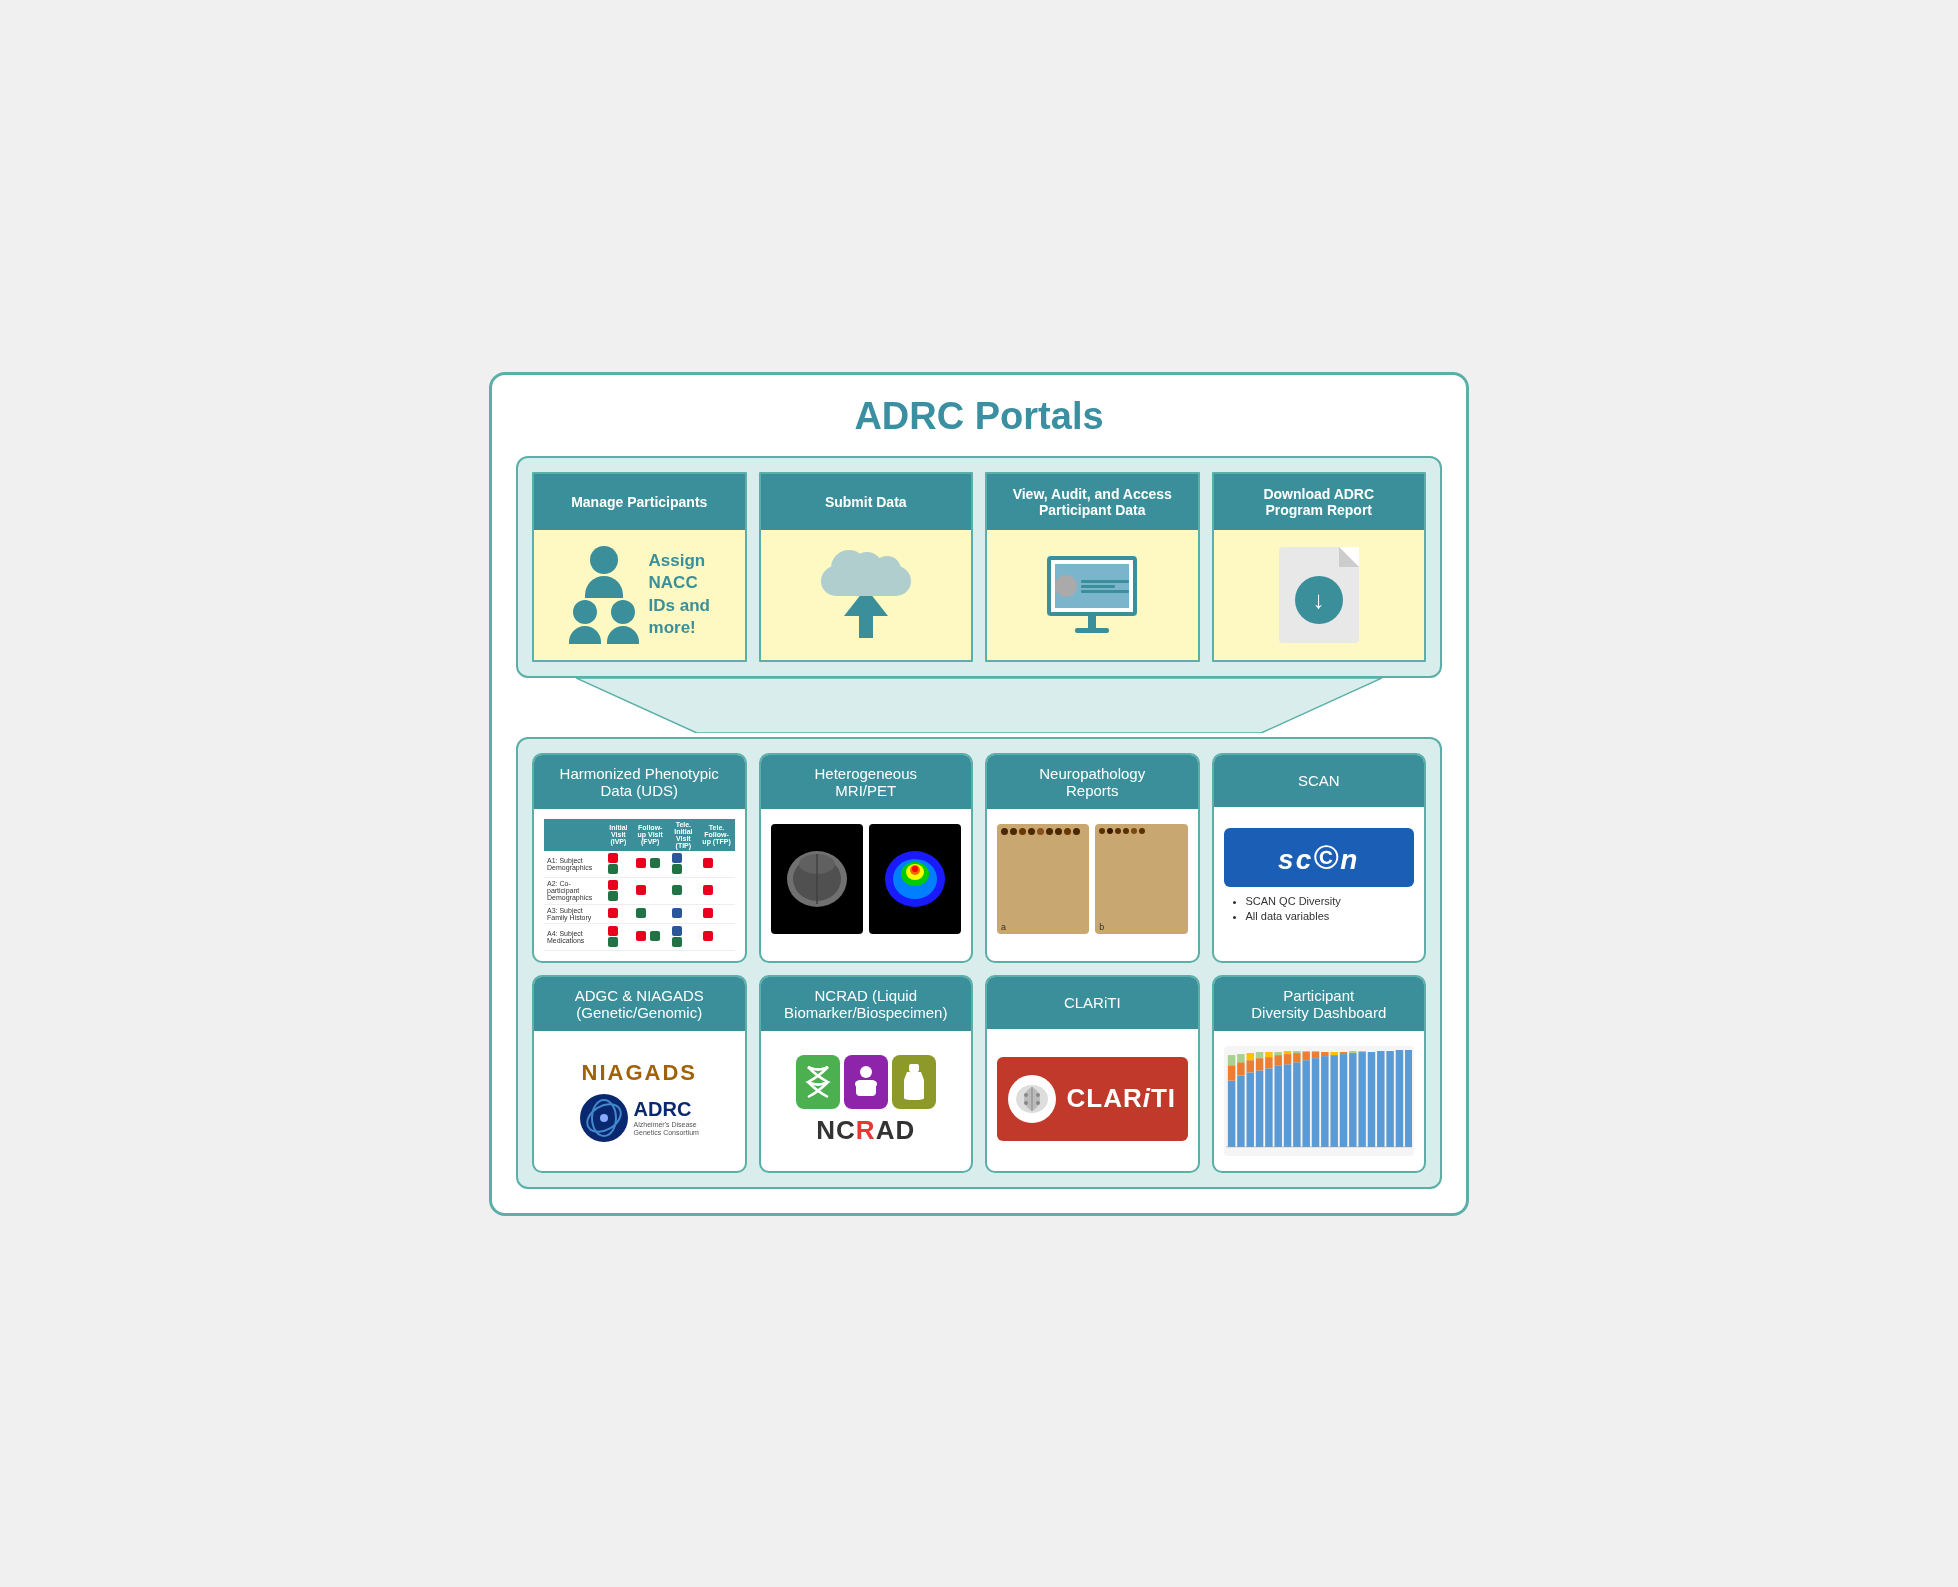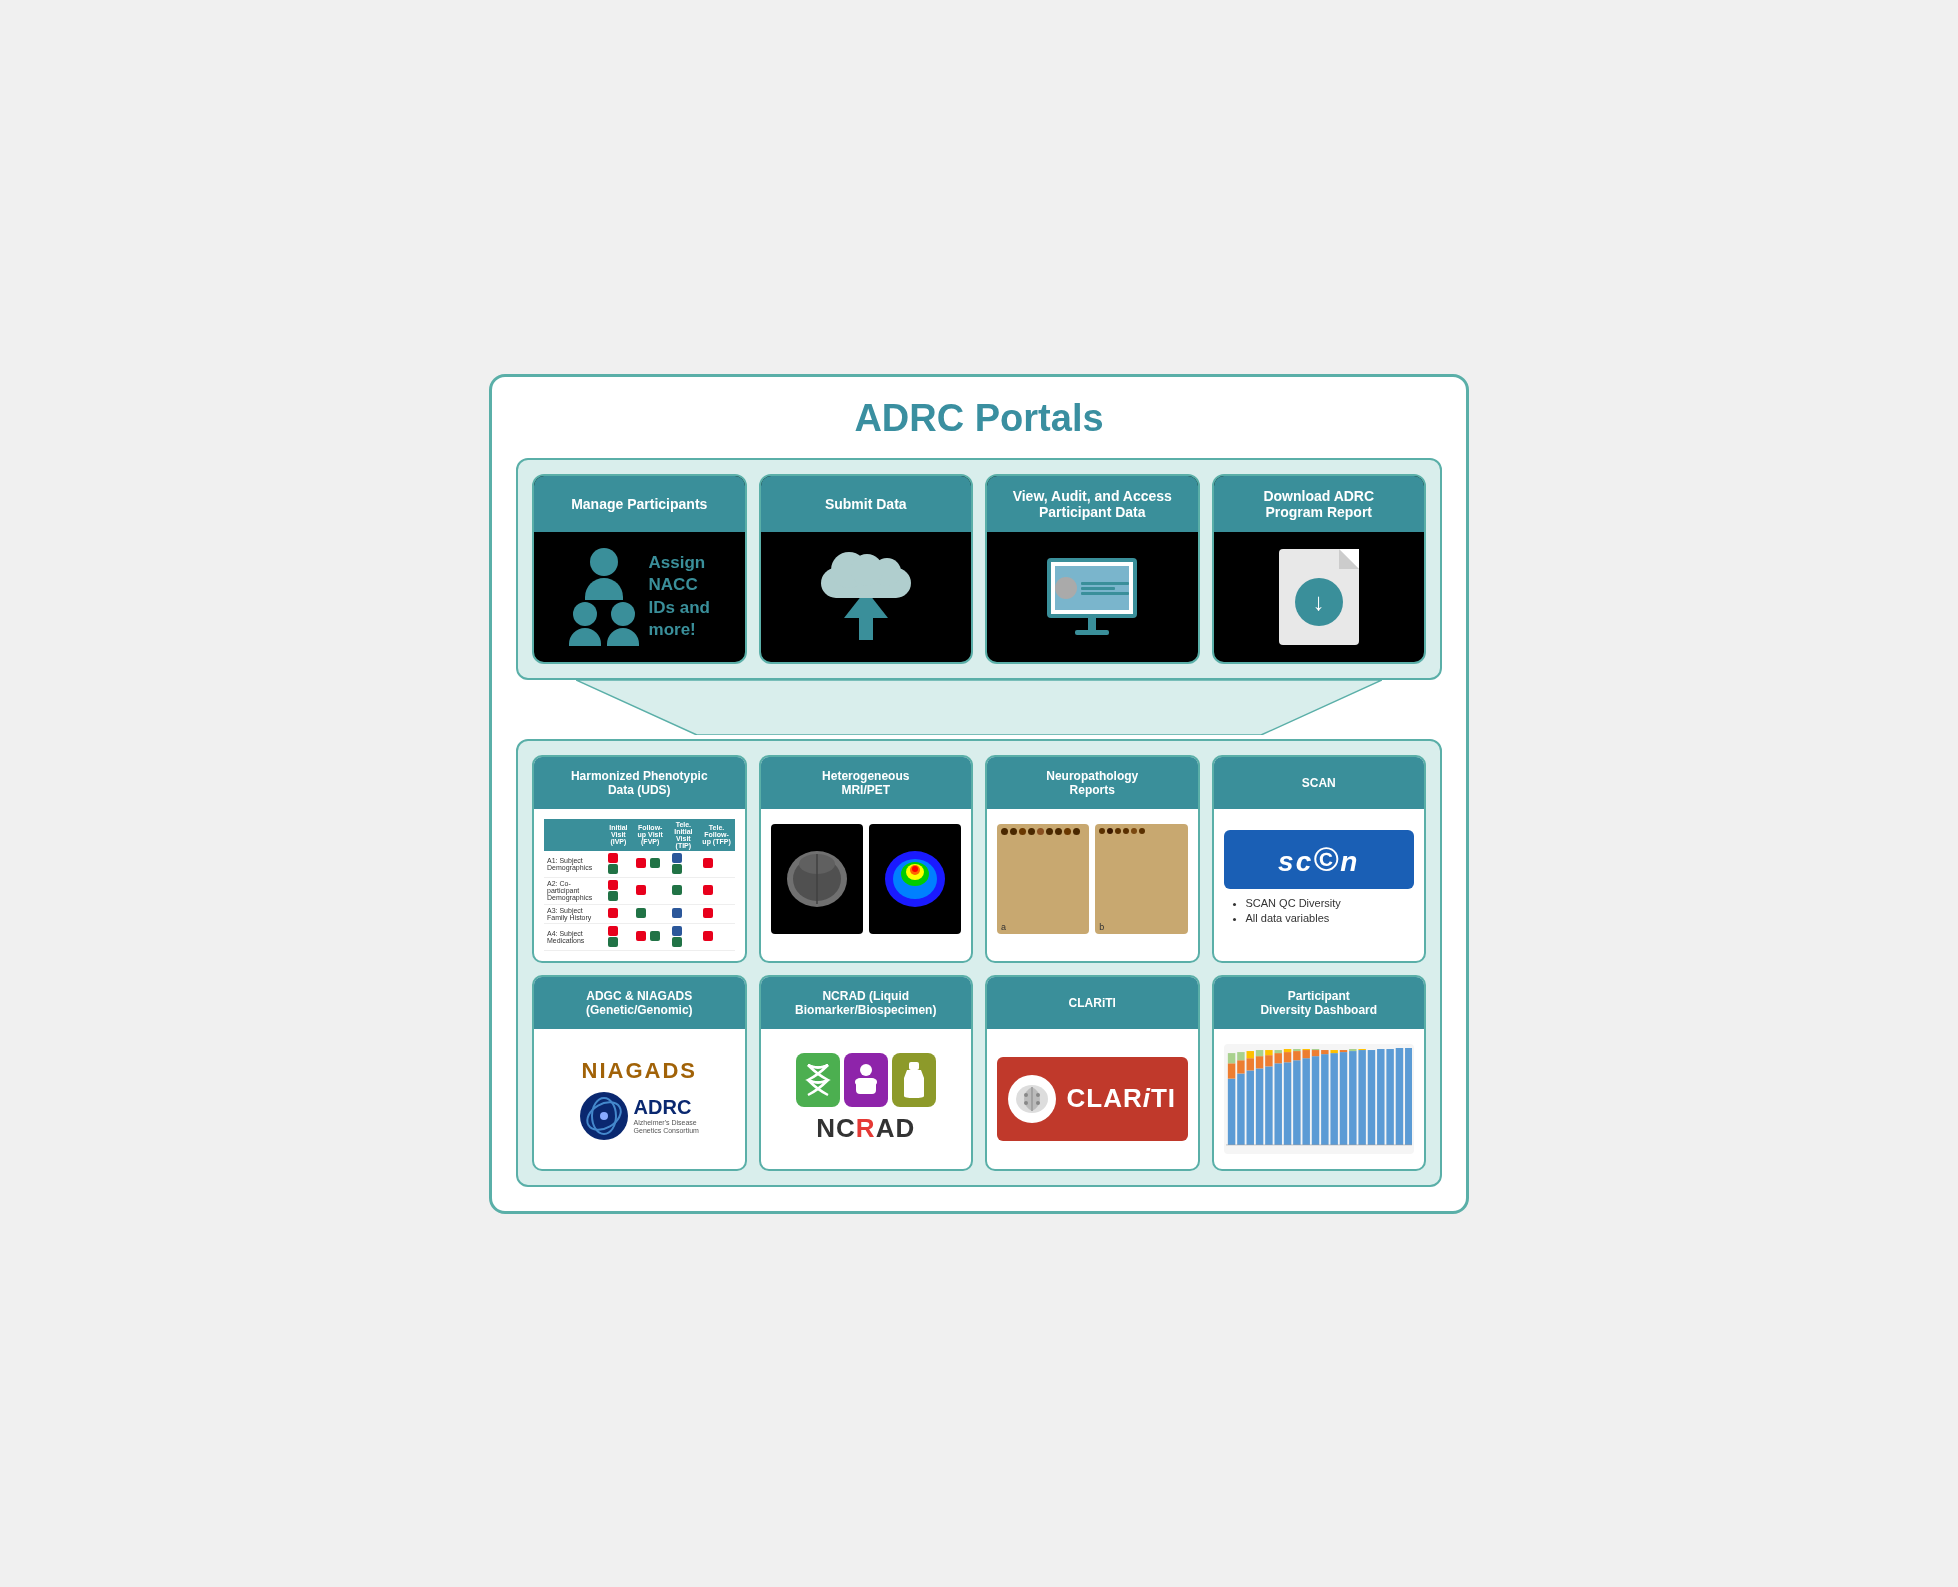--- a/index.html
+++ b/index.html
@@ -34,23 +34,23 @@
       border-radius: 12px;
       padding: 14px;
       margin-bottom: 0;
     }
     .portals-grid {
       display: grid;
       grid-template-columns: repeat(4, 1fr);
       gap: 12px;
     }
     .portal-card {
-      background: #000000;
+      background: #fef9c3;
       border: 2px solid #5aafa8;
-      border-radius: 12px;
+      border-radius: 1px;
       overflow: hidden;
       cursor: pointer;
     }
     .portal-card-header {
       background: #3a8f9a;
       color: white;
       font-weight: bold;
       font-size: 14px;
       text-align: center;
       padding: 10px 8px;
@@ -122,22 +122,22 @@
     .data-card {
       background: white;
       border: 2px solid #5aafa8;
       border-radius: 10px;
       overflow: hidden;
       cursor: pointer;
     }
     .data-card-header {
       background: #3a8f9a;
       color: white;
-      font-weight: bold;
-      font-size: 12px;
+      font-weight: normal;
+      font-size: 15px;
       text-align: center;
       padding: 10px 8px;
       min-height: 52px;
       display: flex;
       align-items: center;
       justify-content: center;
     }
     .data-card-body {
       padding: 10px;
       display: flex;

